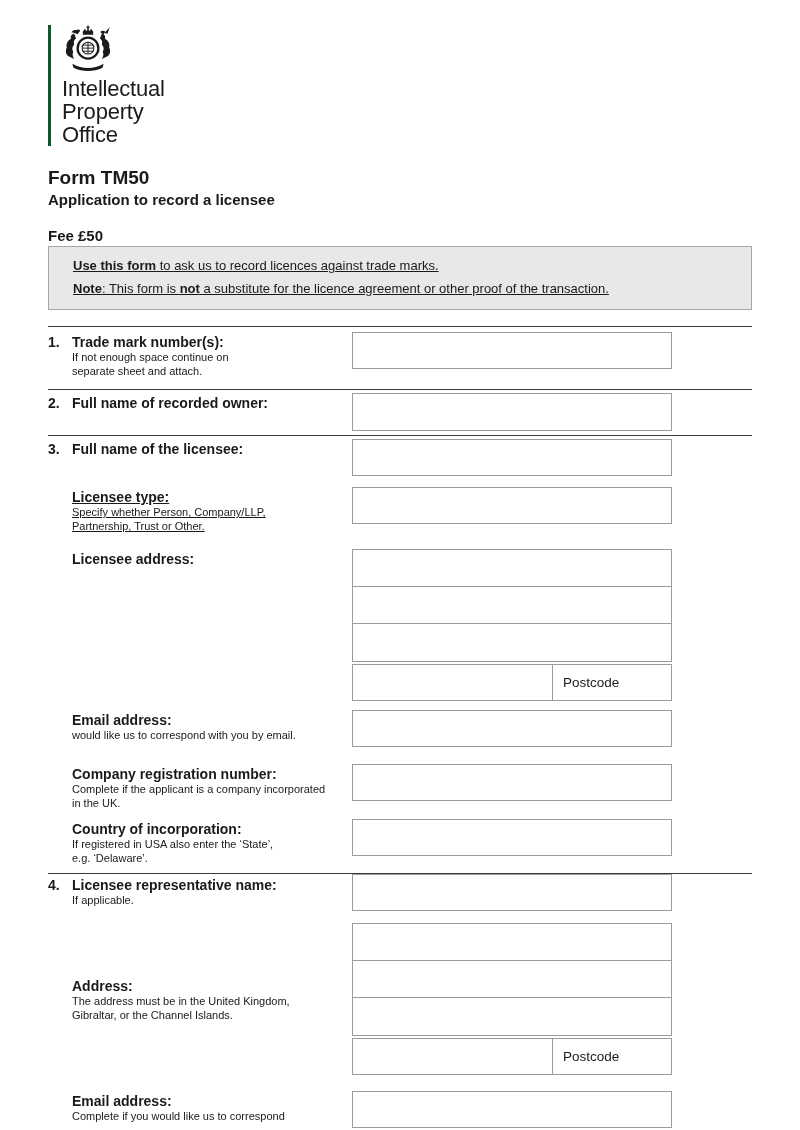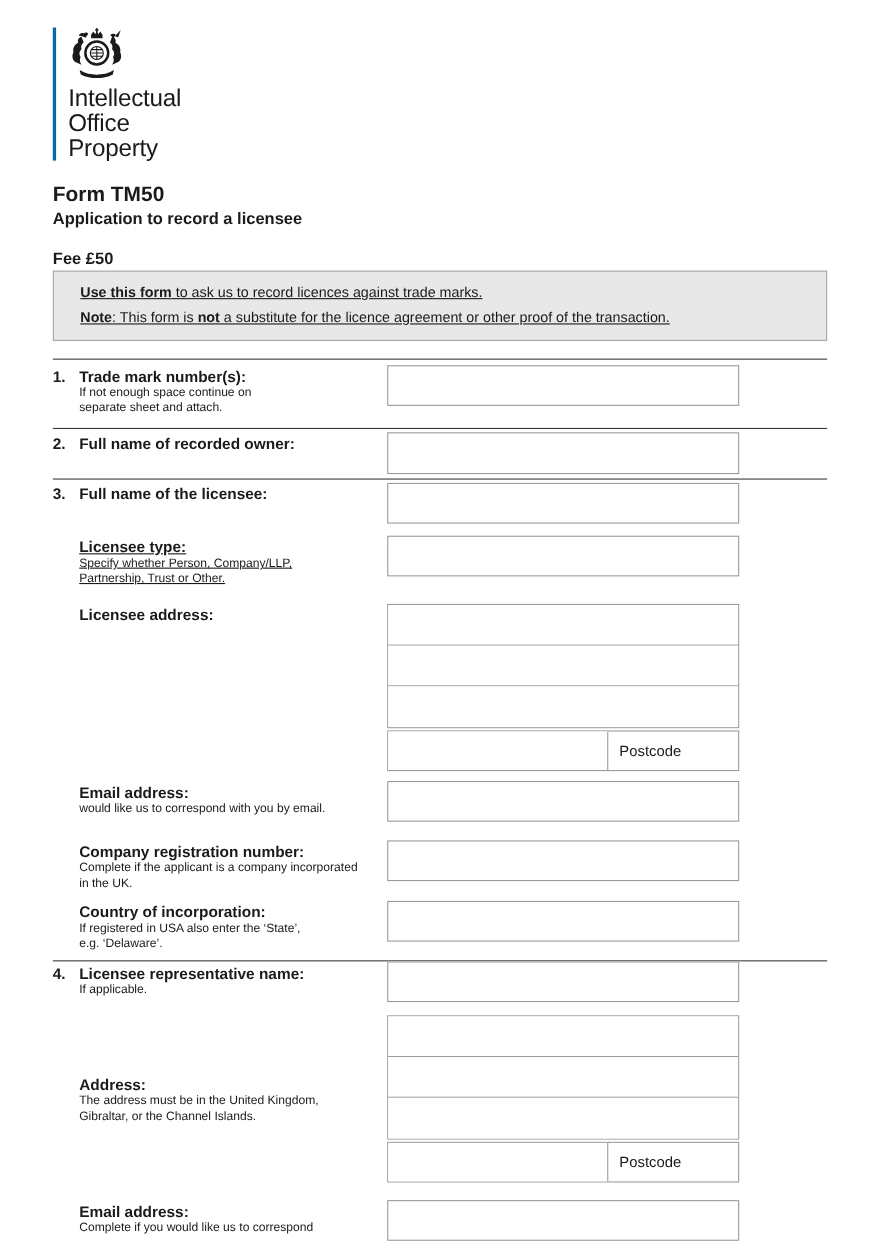--- a/index.html
+++ b/index.html
@@ -4,21 +4,21 @@
 <style>
   html,body{margin:0;padding:0;}
   body{
     width:800px;height:1130px;background:#ffffff;overflow:hidden;
     font-family:"Liberation Sans", sans-serif;color:#1a1a1a;
     -webkit-font-smoothing:antialiased;
   }
   .page{padding:25px 48px 0 48px;box-sizing:border-box;}
 
   
-  .logo{border-left:3px solid #0369a1;padding-left:11px;}
+  .logo{border-left:3px solid #14532d;padding-left:11px;}
   .crest{display:block;}
   .logo-text{font-size:22px;line-height:23px;letter-spacing:-0.2px;margin-top:4px;font-weight:400;}
 
   
   .form-title{font-size:19px;font-weight:bold;margin-top:21px;line-height:22px;}
   .form-subtitle{font-size:15px;font-weight:bold;margin-top:2px;line-height:17px;}
   .fee{font-size:15px;font-weight:bold;margin-top:19px;line-height:17px;}
 
   
   .notice{
@@ -87,22 +87,22 @@
         <path d="M14 9 c-3.5 1 -4.5 4 -3.5 6.2 c-4 2 -6 6 -5 10 c-2 4 -1 8 2 10.3 l6.5 3 c-2-3 -2.2-6 -1-8.3 c-2-3 -1.2-6 1-8 c-1-3 0-6 2.2-7.2 z"></path>
         <path d="M11 8 c1-2.5 3.5-3.5 5.5-2.5 c1.5-1.5 3.5-1 4.5 0.5 l-3 4 c-2.5-1.5 -5-2 -7-2z"></path>
         <path d="M46 9 c3.5 1 4.5 4 3.5 6.2 c4 2 6 6 5 10 c2 4 1 8 -2 10.3 l-6.5 3 c2-3 2.2-6 1-8.3 c2-3 1.2-6 -1-8 c1-3 0-6 -2.2-7.2 z"></path>
         <path d="M49 8.5 l6-6.5 -2.5 7.5z"></path>
         <path d="M44 7.5 c2-2 4.5-2 6 -0.5 l-2.5 3.5 c-1.5-1.5 -2.5-2.5 -3.5-3z"></path>
         <path d="M12 44 c6 3.8 12 4.8 18 4.8 c6 0 12-1 18-4.8 l-1.2 4.6 c-5.2 2.8 -11 3.8 -16.8 3.8 c-5.8 0 -11.6-1 -16.8-3.8 z"></path>
       </g>
     </svg>
     <div class="logo-text">
       <div>Intellectual</div>
+      <div>Property</div>
       <div>Office</div>
-      <div>Property</div>
     </div>
   </div>
 
   <div class="form-title">Form TM50</div>
   <div class="form-subtitle">Application to record a licensee</div>
   <div class="fee">Fee £50</div>
 
   <div class="notice">
     <p><b>Use this form</b><span> to ask us to record licences against trade marks.</span></p>
     <p><b>Note</b><span>: This form is </span><b>not</b><span> a substitute for the licence agreement or other proof of the transaction.</span></p>

